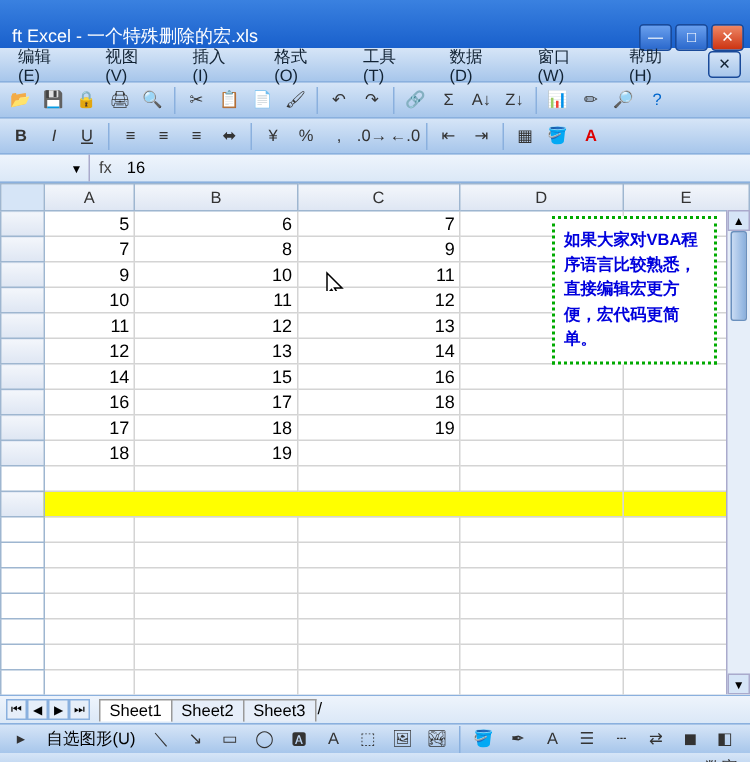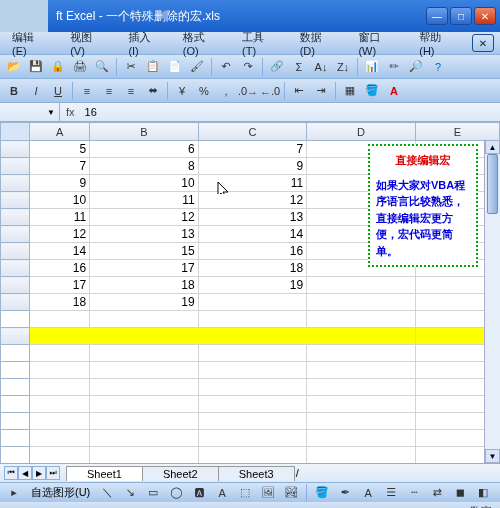--- a/index.html
+++ b/index.html
@@ -1,17 +1,17 @@
 <!DOCTYPE html>
 <html><head>
 <meta charset="utf-8">
 <style>
 *{margin:0;padding:0;box-sizing:border-box;font-family:"Microsoft YaHei",SimSun,Arial,sans-serif;font-size:11px;}
 body{width:500px;height:508px;background:#b9d1ea;overflow:hidden;position:relative;}
-.titlebar{background:linear-gradient(#3a81e0,#1960cc);height:24px;display:flex;align-items:center;color:#fff;padding:16px 4px;margin-left:48px;}
+.titlebar{background:linear-gradient(#3a81e0,#1960cc);height:24px;display:flex;align-items:flex-start;color:#fff;padding:16px 4px;}
 .titlebar .title{flex:1;padding-left:4px;font-size:12px;white-space:nowrap;overflow:hidden;}
 .winbtns{display:flex;gap:2px;}
 .winbtn{width:22px;height:18px;background:linear-gradient(#6aa0ee,#2a68cc);border:1px solid #1a4a99;border-radius:3px;display:flex;align-items:center;justify-content:center;color:#fff;font-size:10px;}
 .winbtn.close{background:linear-gradient(#ee8866,#cc3311);}
 .menubar{background:linear-gradient(#d6e5f7,#a7c6eb);height:22px;display:flex;align-items:center;padding:0 6px;gap:14px;}
 .menuitem{padding:2px 6px;color:#123;cursor:default;}
 .menutail{margin-left:auto;display:flex;gap:2px;}
 .toolbar{background:linear-gradient(#d6e5f7,#a7c6eb);height:24px;display:flex;align-items:center;padding:0 4px;gap:2px;border-top:1px solid #8ab0de;}
 .tbtn{width:20px;height:20px;display:flex;align-items:center;justify-content:center;border-radius:2px;color:#333;}
 .tsep{width:1px;height:18px;background:#8ab0de;margin:0 2px;}
@@ -28,21 +28,21 @@
 .row.blank td{background:#fff;}
 .row.hl td:not(.rh){background:#ffff00;}
 .note{position:absolute;border:2px dotted #0a0;background:#fff;padding:6px;line-height:1.5;font-size:12px;}
 .note .t1{color:#d00;font-weight:bold;text-align:center;margin-bottom:8px;}
 .note .t2{color:#00d;font-weight:bold;}
 .wm{position:absolute;color:#c0c0c0;font-size:14px;font-style:italic;pointer-events:none;}
 .wm .dot{display:inline-block;width:12px;height:12px;background:#d33;border-radius:50%;color:#fff;font-size:9px;text-align:center;line-height:12px;font-style:normal;}
 .tabs{background:linear-gradient(#eef4fc,#dbe8f7);height:18px;display:flex;align-items:center;font-size:11px;padding-left:4px;}
 .tabnav{display:flex;gap:0;margin-right:6px;}
 .tabnav span{width:14px;height:14px;display:flex;align-items:center;justify-content:center;border:1px solid #8ab0de;background:#e6eef9;font-size:8px;}
-.tab{padding:1px 20px;border:1px solid #999;border-bottom:none;background:#fff;margin-right:-1px;}
+.tab{padding:1px 6px;border:1px solid #999;border-bottom:none;background:#fff;margin-right:-1px;}
 .tab.inactive{background:#e6eef9;}
 .statusrow{background:linear-gradient(#d6e5f7,#a7c6eb);height:20px;display:flex;align-items:center;padding:0 4px;gap:3px;border-top:1px solid #8ab0de;}
 .statusbar{background:linear-gradient(#d6e5f7,#a7c6eb);height:18px;display:flex;align-items:center;padding:0 8px;font-size:11px;color:#333;}
 .statusbar .r{margin-left:auto;}
 .scroll-v{position:absolute;right:0;top:18px;bottom:0;width:16px;background:#e6eef9;border-left:1px solid #aac;}
 .scroll-v .thumb{position:absolute;top:14px;left:2px;right:2px;height:60px;background:linear-gradient(90deg,#c9dbf3,#8ab0de);border:1px solid #6a90be;border-radius:2px;}
 .scroll-v .arr{position:absolute;left:0;right:0;height:14px;background:#d6e5f7;border:1px solid #aac;display:flex;align-items:center;justify-content:center;font-size:8px;}
 svg{width:14px;height:14px;}
 .cursor{position:absolute;pointer-events:none;}
 </style>
@@ -303,21 +303,20 @@
           <td class="rh"></td>
           <td></td>
           <td></td>
           <td></td>
           <td></td>
           <td></td>
         </tr>
       </tbody>
     </table>
   <div class="note" style="right:22px;top:22px;width:110px;">
-    <div class="t1">直接编辑宏</div>
     <div class="t2">如果大家对VBA程序语言比较熟悉，直接编辑宏更方便，宏代码更简单。</div>
   </div>
   <div class="scroll-v">
     <div class="arr" style="top:0">▲</div>
     <div class="thumb"></div>
     <div class="arr" style="bottom:0">▼</div>
   </div>
   <svg class="cursor" style="left:216px;top:58px;" width="16" height="20">
       <path d="M2 2 L2 16 L5 13 L8 18 L10 17 L7 12 L12 12 Z" fill="#fff" stroke="#000" stroke-width="1"></path>
     </svg>

